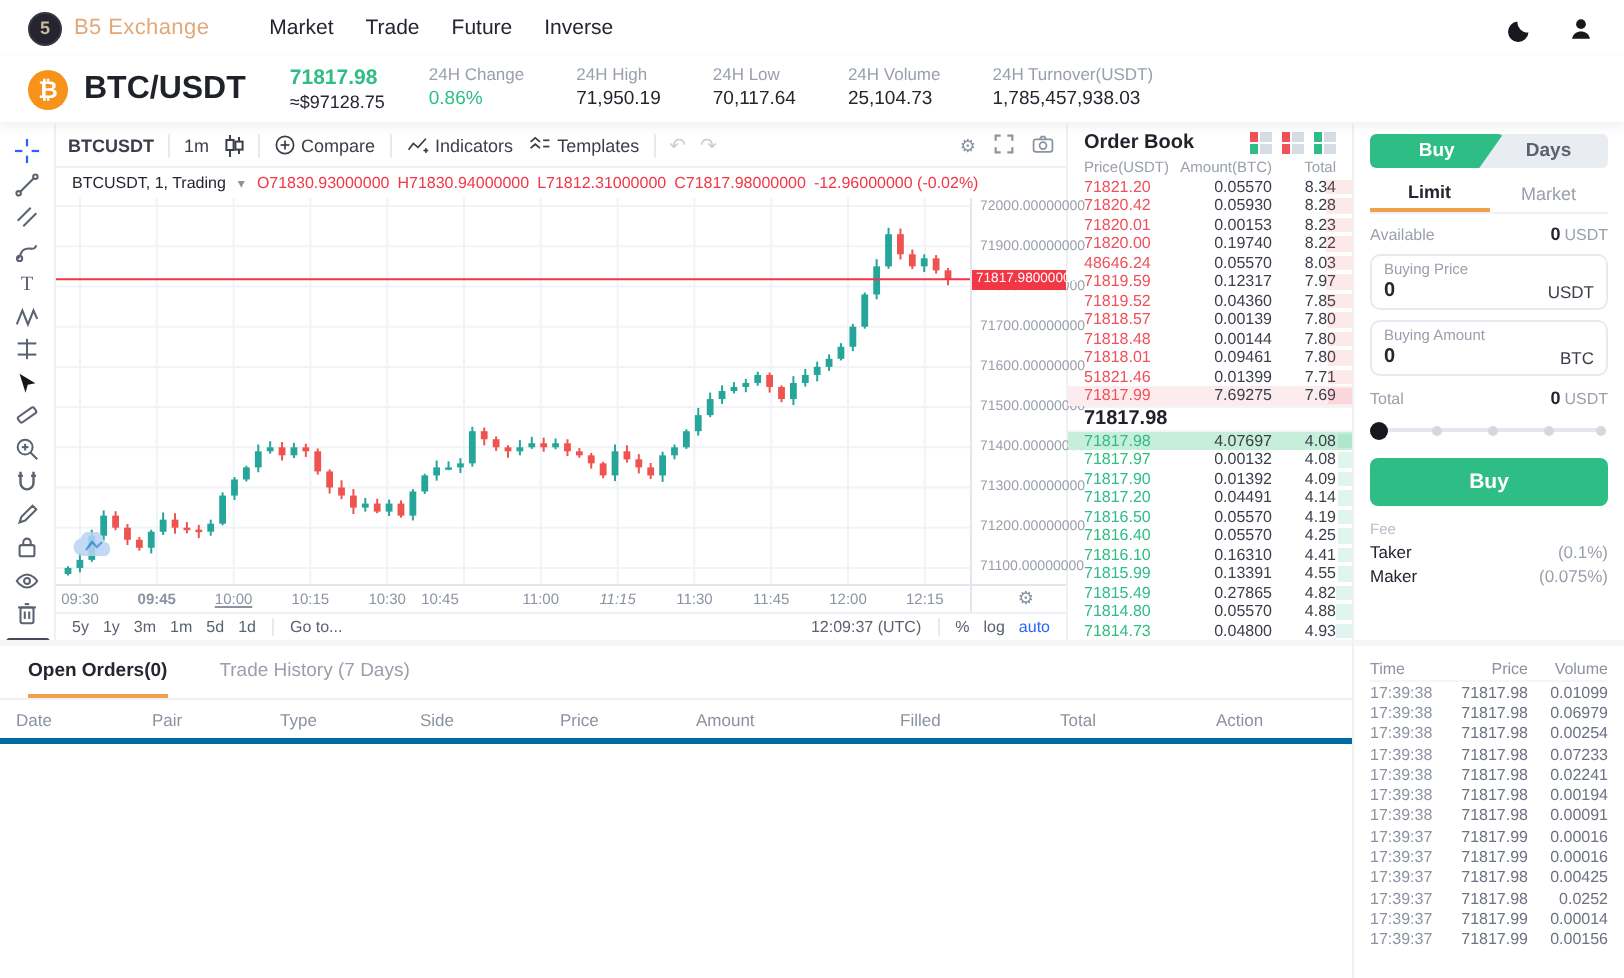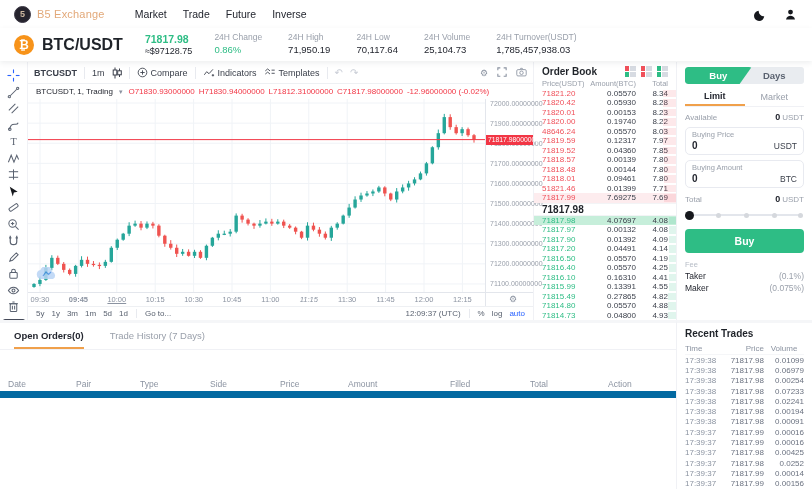--- a/index.html
+++ b/index.html
@@ -146,31 +146,31 @@
   
   .bottom { position:absolute; top:320px; left:0; width:676px; height:169px;
     border-top:3px solid #f5f6f8; background:#fff; }
   .bt-tabs { display:flex; gap:26px; padding:0 14px; height:27px; align-items:center;
     border-bottom:1px solid #f0f1f5; }
   .bt-tab { font-size:9.5px; color:#9aa0ab; height:100%; display:flex; align-items:center;
     cursor:pointer; border-bottom:2px solid transparent; }
   .bt-tab.active { color:#23262f; font-weight:bold; border-bottom-color:#f0a04b; }
   .bt-header { display:grid; grid-template-columns:68px 64px 70px 70px 68px 102px 80px 78px 1fr;
     padding:0 14px 0 8px; height:22px; align-items:center; font-size:8.5px; color:#8b93a1;
-    border-bottom:7px solid #0369a1;margin-top:26px; }
+    border-bottom:3px solid #0369a1; }
   .bt-body { height:116px; }
 
   
   .recent { position:absolute; top:320px; left:676px; width:136px; height:169px;
     border-top:3px solid #f5f6f8; border-left:1px solid #f0f1f5; background:#fff;
     padding:5px 8px 0; }
   .rt-title { font-size:10px; font-weight:bold; height:14px; }
   .rt-cols { display:grid; grid-template-columns:42px 1fr 40px; font-size:8px; color:#8b93a1;
     height:13px; align-items:center; border-bottom:1px solid #f5f6f8; }
-  .rt-cols :nth-child(2){ text-align:right; } .rt-cols :nth-child(3){ text-align:center; }
+  .rt-cols :nth-child(2){ text-align:right; } .rt-cols :nth-child(3){ text-align:right; }
   .rt-row { display:grid; grid-template-columns:42px 1fr 40px; font-size:8px; color:#8b93a1;
     height:10.3px; align-items:center; }
   .rt-row .pr { text-align:right; color:#6b7280; } .rt-row .vo { text-align:right; color:#6b7280; }
 </style>
 </head>
 <body>
 
 <div class="app">
 
   <header class="topnav">
@@ -593,21 +593,21 @@
       </div>
 
       <div class="time-axis" id="time-axis">
         <span class="ta-vline"></span>
         <span class="ta-gear">⚙</span>
       <div class="ta-label" style="left: 12px;">09:30</div>
           <div class="ta-label" style="left: 50.4px; font-weight: bold;">09:45</div>
           <div class="ta-label" style="left: 88.8px; text-decoration: underline;">10:00</div>
           <div class="ta-label" style="left: 127.2px;">10:15</div>
           <div class="ta-label" style="left: 165.6px;">10:30</div>
-          <div class="ta-label" style="left: 204px;">10:45</div>
+          <div class="ta-label" style="left: 192px;">10:45</div>
           <div class="ta-label" style="left: 242.4px;">11:00</div>
           <div class="ta-label" style="left: 280.8px; font-style: italic;">11:15</div>
           <div class="ta-label" style="left: 319.2px;">11:30</div>
           <div class="ta-label" style="left: 357.6px;">11:45</div>
           <div class="ta-label" style="left: 396px;">12:00</div>
           <div class="ta-label" style="left: 434.4px;">12:15</div>
         </div>
 
       <div class="chart-bottombar">
         <span class="cb-range" id="range-btns">
@@ -883,21 +883,20 @@
         <span>Price</span>
         <span>Amount</span>
         <span>Filled</span>
         <span>Total</span>
         <span>Action</span>
       </div>
     <div class="bt-body"></div>
   </div>
 
   <div class="recent">
-    <div class="rt-title">Recent Trades</div>
     <div class="rt-cols">
       <span>Time</span>
         <span>Price</span>
         <span>Volume</span>
     </div>
     <div id="rt-rows">
         <div class="rt-row">
           <span class="tm">17:39:38</span>
           <span class="pr">71817.98</span>
           <span class="vo">0.01099</span>

